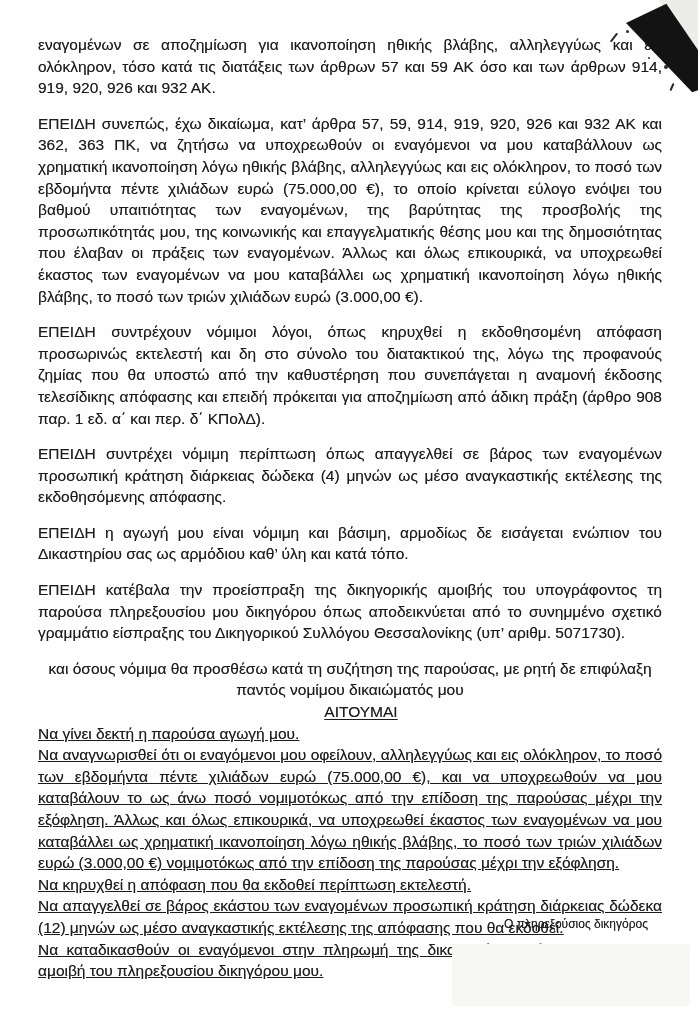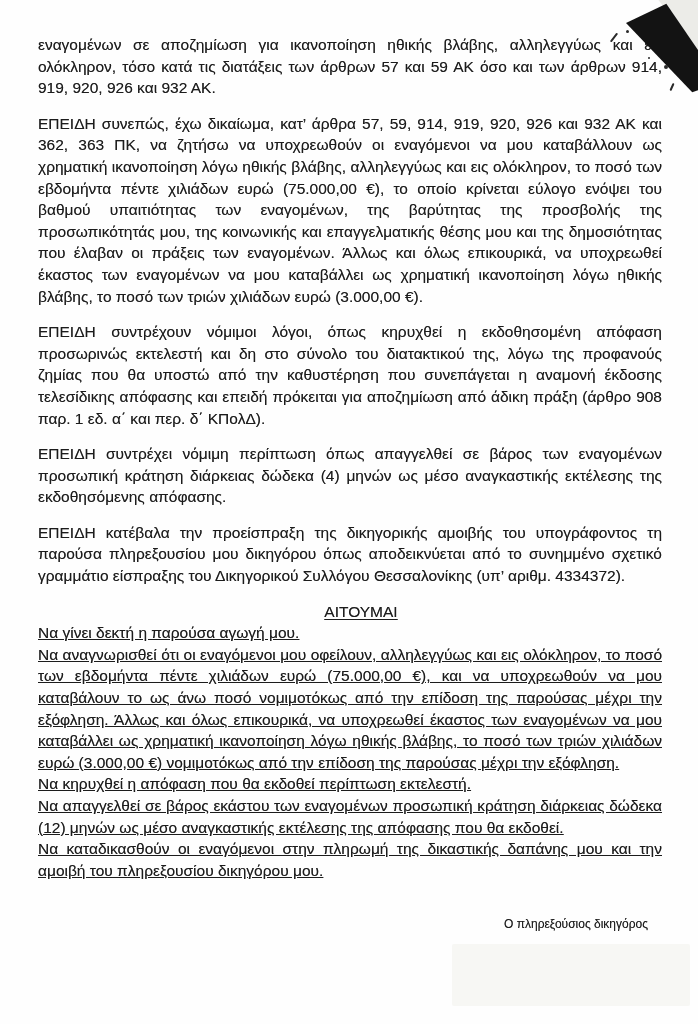--- a/index.html
+++ b/index.html
@@ -103,23 +103,25 @@
 </head>
 <body>
 
 <div class="page">
 
   <main class="content">
     <p class="para">εναγομένων σε αποζημίωση για ικανοποίηση ηθικής βλάβης, αλληλεγγύως και εις ολόκληρον, τόσο κατά τις διατάξεις των άρθρων 57 και 59 ΑΚ όσο και των άρθρων 914, 919, 920, 926 και 932 ΑΚ.</p>
     <p class="para">ΕΠΕΙΔΗ συνεπώς, έχω δικαίωμα, κατ’ άρθρα 57, 59, 914, 919, 920, 926 και 932 ΑΚ και 362, 363 ΠΚ, να ζητήσω να υποχρεωθούν οι εναγόμενοι να μου καταβάλλουν ως χρηματική ικανοποίηση λόγω ηθικής βλάβης, αλληλεγγύως και εις ολόκληρον, το ποσό των εβδομήντα πέντε χιλιάδων ευρώ (75.000,00 €), το οποίο κρίνεται εύλογο ενόψει του βαθμού υπαιτιότητας των εναγομένων, της βαρύτητας της προσβολής της προσωπικότητάς μου, της κοινωνικής και επαγγελματικής θέσης μου και της δημοσιότητας που έλαβαν οι πράξεις των εναγομένων. Άλλως και όλως επικουρικά, να υποχρεωθεί έκαστος των εναγομένων να μου καταβάλλει ως χρηματική ικανοποίηση λόγω ηθικής βλάβης, το ποσό των τριών χιλιάδων ευρώ (3.000,00 €).</p>
     <p class="para">ΕΠΕΙΔΗ συντρέχουν νόμιμοι λόγοι, όπως κηρυχθεί η εκδοθησομένη απόφαση προσωρινώς εκτελεστή και δη στο σύνολο του διατακτικού της, λόγω της προφανούς ζημίας που θα υποστώ από την καθυστέρηση που συνεπάγεται η αναμονή έκδοσης τελεσίδικης απόφασης και επειδή πρόκειται για αποζημίωση από άδικη πράξη (άρθρο 908 παρ. 1 εδ. α΄ και περ. δ΄ ΚΠολΔ).</p>
     <p class="para">ΕΠΕΙΔΗ συντρέχει νόμιμη περίπτωση όπως απαγγελθεί σε βάρος των εναγομένων προσωπική κράτηση διάρκειας δώδεκα (4) μηνών ως μέσο αναγκαστικής εκτέλεσης της εκδοθησόμενης απόφασης.</p>
-    <p class="para">ΕΠΕΙΔΗ κατέβαλα την προείσπραξη της δικηγορικής αμοιβής του υπογράφοντος τη παρούσα πληρεξουσίου μου δικηγόρου όπως αποδεικνύεται από το συνημμένο σχετικό γραμμάτιο είσπραξης του Δικηγορικού Συλλόγου Θεσσαλονίκης (υπ’ αριθμ. 4334372).</p>
+    <p class="para">ΕΠΕΙΔΗ η αγωγή μου είναι νόμιμη και βάσιμη, αρμοδίως δε εισάγεται ενώπιον του Δικαστηρίου σας ως αρμόδιου καθ’ ύλη και κατά τόπο.</p>
+    <p class="para">ΕΠΕΙΔΗ κατέβαλα την προείσπραξη της δικηγορικής αμοιβής του υπογράφοντος τη παρούσα πληρεξουσίου μου δικηγόρου όπως αποδεικνύεται από το συνημμένο σχετικό γραμμάτιο είσπραξης του Δικηγορικού Συλλόγου Θεσσαλονίκης (υπ’ αριθμ. 5071730).</p>
 
     <div class="center-block">
+      <div class="center-line">και όσους νόμιμα θα προσθέσω κατά τη συζήτηση της παρούσας, με ρητή δε επιφύλαξη παντός νομίμου δικαιώματός μου</div>
       <div class="center-line"><span class="underlined">ΑΙΤΟΥΜΑΙ</span></div>
     </div>
 
     <p class="request">Να γίνει δεκτή η παρούσα αγωγή μου.</p>
     <p class="request">Να αναγνωρισθεί ότι οι εναγόμενοι μου οφείλουν, αλληλεγγύως και εις ολόκληρον, το ποσό των εβδομήντα πέντε χιλιάδων ευρώ (75.000,00 €), και να υποχρεωθούν να μου καταβάλουν το ως άνω ποσό νομιμοτόκως από την επίδοση της παρούσας μέχρι την εξόφληση. Άλλως και όλως επικουρικά, να υποχρεωθεί έκαστος των εναγομένων να μου καταβάλλει ως χρηματική ικανοποίηση λόγω ηθικής βλάβης, το ποσό των τριών χιλιάδων ευρώ (3.000,00 €) νομιμοτόκως από την επίδοση της παρούσας μέχρι την εξόφληση.</p>
     <p class="request">Να κηρυχθεί η απόφαση που θα εκδοθεί περίπτωση εκτελεστή.</p>
     <p class="request">Να απαγγελθεί σε βάρος εκάστου των εναγομένων προσωπική κράτηση διάρκειας δώδεκα (12) μηνών ως μέσο αναγκαστικής εκτέλεσης της απόφασης που θα εκδοθεί.</p>
     <p class="request">Να καταδικασθούν οι εναγόμενοι στην πληρωμή της δικαστικής δαπάνης μου και την αμοιβή του πληρεξουσίου δικηγόρου μου.</p>
   </main>
 

